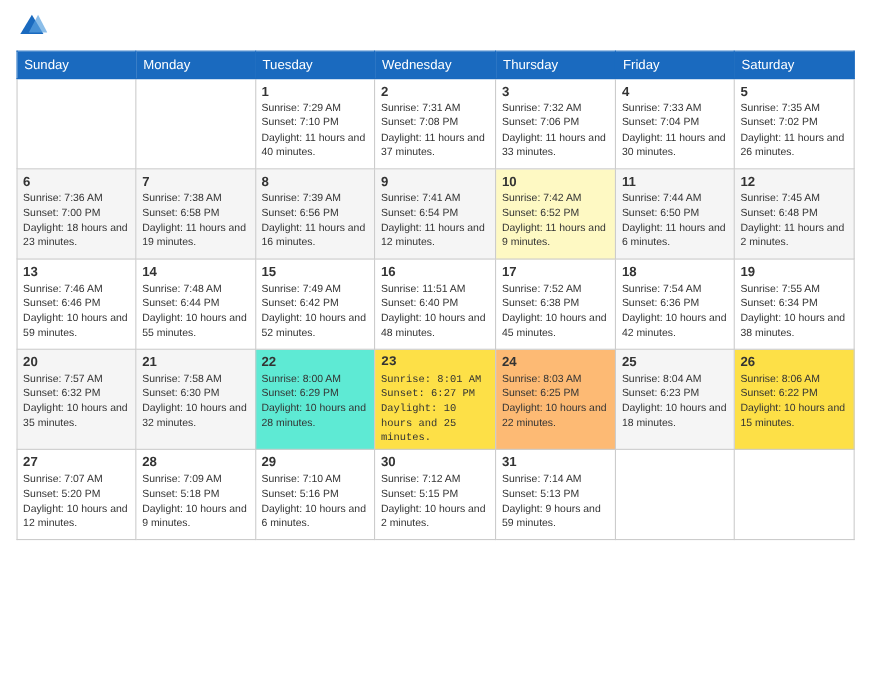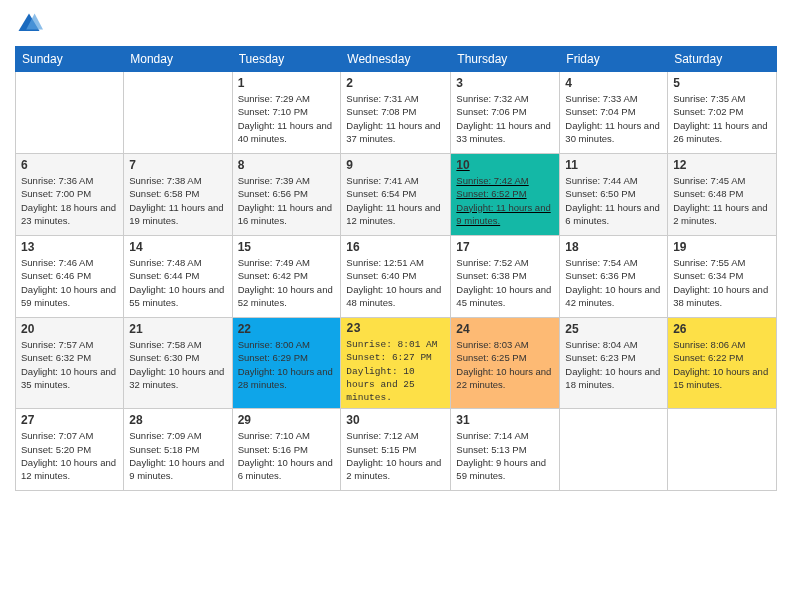--- a/index.html
+++ b/index.html
@@ -187,21 +187,21 @@
             <div class="cell-text">Sunrise: 7:39 AM</div>
             <div class="cell-text">Sunset: 6:56 PM</div>
             <div class="cell-text">Daylight: 11 hours and 16 minutes.</div>
           </td>
           <td style="background: rgb(245, 245, 245);">
             <span class="day-number">9</span>
             <div class="cell-text">Sunrise: 7:41 AM</div>
             <div class="cell-text">Sunset: 6:54 PM</div>
             <div class="cell-text">Daylight: 11 hours and 12 minutes.</div>
           </td>
-          <td style="background: #14b8a6; text-decoration: underline;">
+          <td style="background: #fef9c3;">
             <span class="day-number">10</span>
             <div class="cell-text">Sunrise: 7:42 AM</div>
             <div class="cell-text">Sunset: 6:52 PM</div>
             <div class="cell-text">Daylight: 11 hours and 9 minutes.</div>
           </td>
           <td style="background: rgb(245, 245, 245);">
             <span class="day-number">11</span>
             <div class="cell-text">Sunrise: 7:44 AM</div>
             <div class="cell-text">Sunset: 6:50 PM</div>
             <div class="cell-text">Daylight: 11 hours and 6 minutes.</div>
@@ -227,21 +227,21 @@
             <div class="cell-text">Daylight: 10 hours and 55 minutes.</div>
           </td>
           <td>
             <span class="day-number">15</span>
             <div class="cell-text">Sunrise: 7:49 AM</div>
             <div class="cell-text">Sunset: 6:42 PM</div>
             <div class="cell-text">Daylight: 10 hours and 52 minutes.</div>
           </td>
           <td>
             <span class="day-number">16</span>
-            <div class="cell-text">Sunrise: 12:51 AM</div>
+            <div class="cell-text">Sunrise: 11:51 AM</div>
             <div class="cell-text">Sunset: 6:40 PM</div>
             <div class="cell-text">Daylight: 10 hours and 48 minutes.</div>
           </td>
           <td>
             <span class="day-number">17</span>
             <div class="cell-text">Sunrise: 7:52 AM</div>
             <div class="cell-text">Sunset: 6:38 PM</div>
             <div class="cell-text">Daylight: 10 hours and 45 minutes.</div>
           </td>
           <td>
@@ -263,21 +263,21 @@
             <div class="cell-text">Sunrise: 7:57 AM</div>
             <div class="cell-text">Sunset: 6:32 PM</div>
             <div class="cell-text">Daylight: 10 hours and 35 minutes.</div>
           </td>
           <td style="background: rgb(245, 245, 245);">
             <span class="day-number">21</span>
             <div class="cell-text">Sunrise: 7:58 AM</div>
             <div class="cell-text">Sunset: 6:30 PM</div>
             <div class="cell-text">Daylight: 10 hours and 32 minutes.</div>
           </td>
-          <td style="background: #0ea5e9;">
+          <td style="background: #5eead4;">
             <span class="day-number">22</span>
             <div class="cell-text">Sunrise: 8:00 AM</div>
             <div class="cell-text">Sunset: 6:29 PM</div>
             <div class="cell-text">Daylight: 10 hours and 28 minutes.</div>
           </td>
           <td style="background: #fde047; font-family: Liberation Mono, monospace;">
             <span class="day-number">23</span>
             <div class="cell-text">Sunrise: 8:01 AM</div>
             <div class="cell-text">Sunset: 6:27 PM</div>
             <div class="cell-text">Daylight: 10 hours and 25 minutes.</div>

